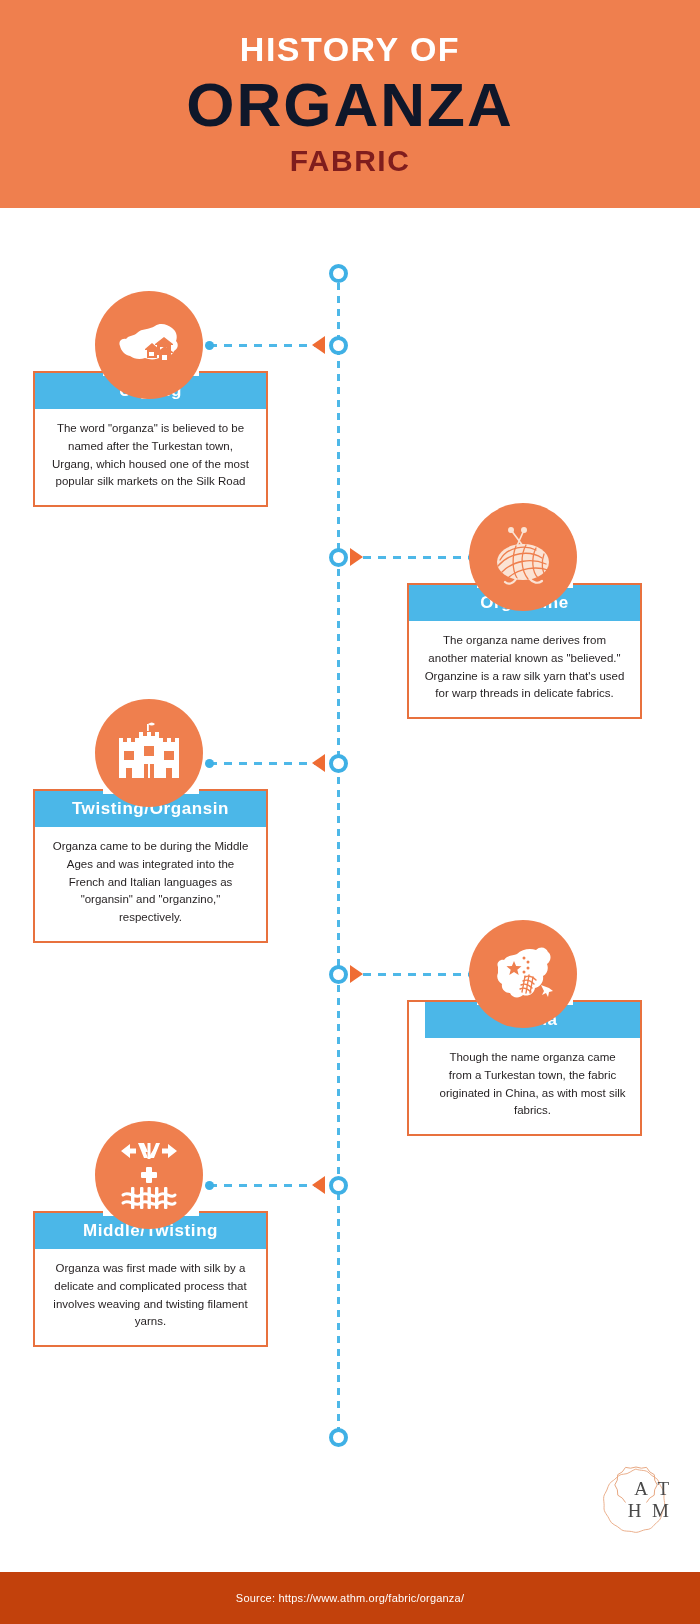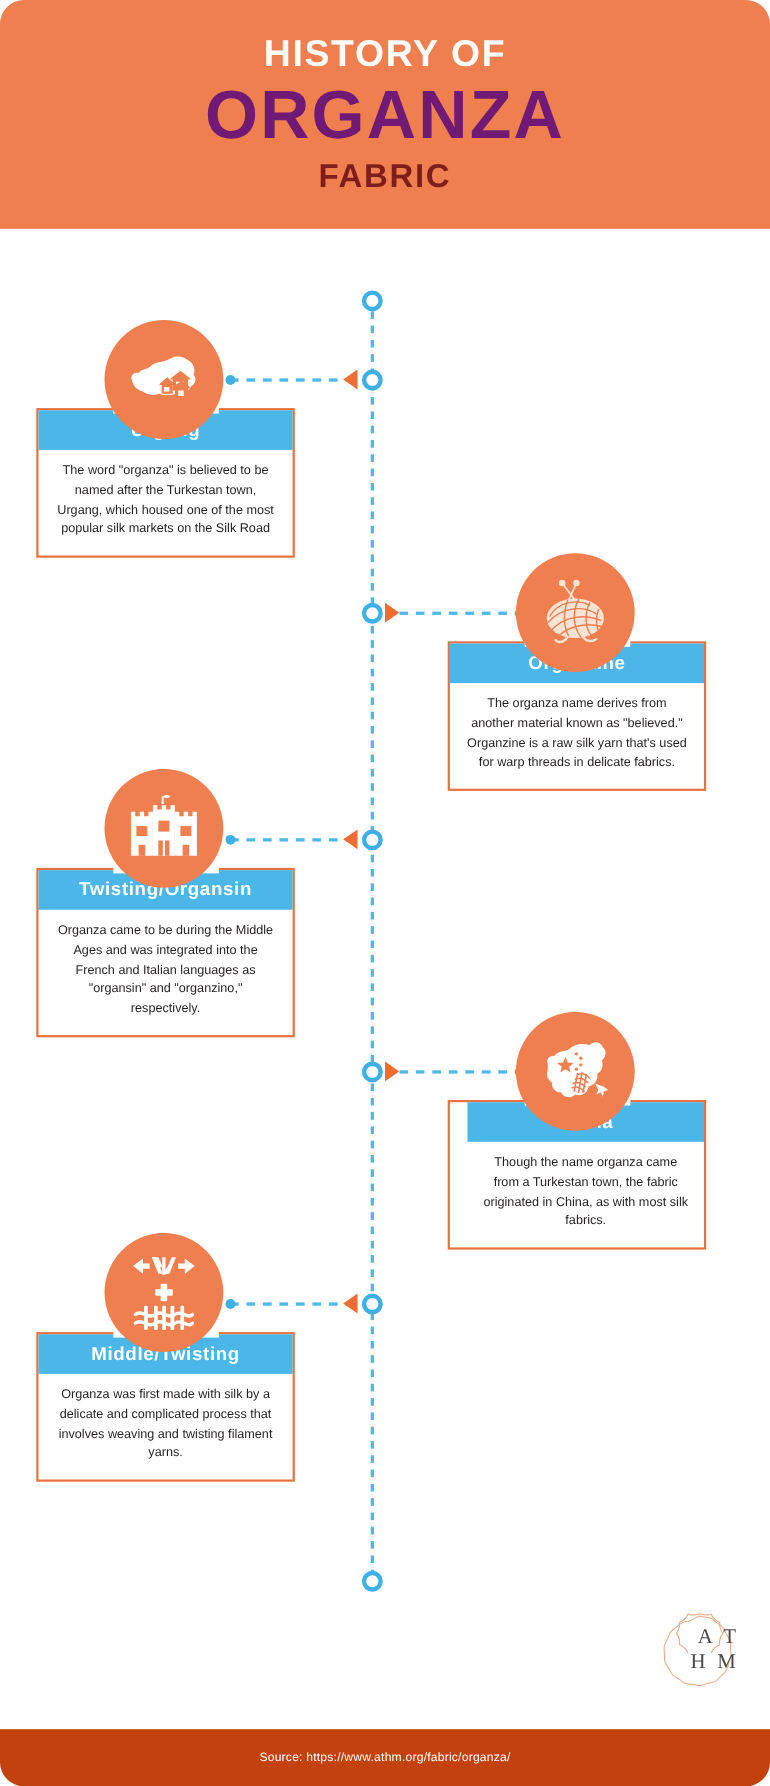--- a/index.html
+++ b/index.html
@@ -10,21 +10,20 @@
     background: #ffffff;
     font-family: "Liberation Sans", sans-serif;
     overflow: hidden;
   }
   .page {
     position: relative;
     width: 700px;
     height: 1624px;
     background: #ffffff;
     overflow: hidden;
-    border-radius: 22px;
   }
 
   
   .header {
     position: absolute;
     left: 0; top: 0;
     width: 700px; height: 208px;
     background: #ef7f4e;
     display: flex;
     flex-direction: column;
@@ -33,21 +32,21 @@
   }
   .header-line1 {
     color: #ffffff;
     font-size: 34px;
     font-weight: bold;
     letter-spacing: 1.5px;
     line-height: 1;
     margin-bottom: 6px;
   }
   .header-line2 {
-    color: #701a75;
+    color: #0f172a;
     font-size: 62px;
     font-weight: bold;
     letter-spacing: 2px;
     line-height: 1.05;
     margin-bottom: 8px;
   }
   .header-line3 {
     color: #7f1d1d;
     font-size: 30px;
     font-weight: bold;

